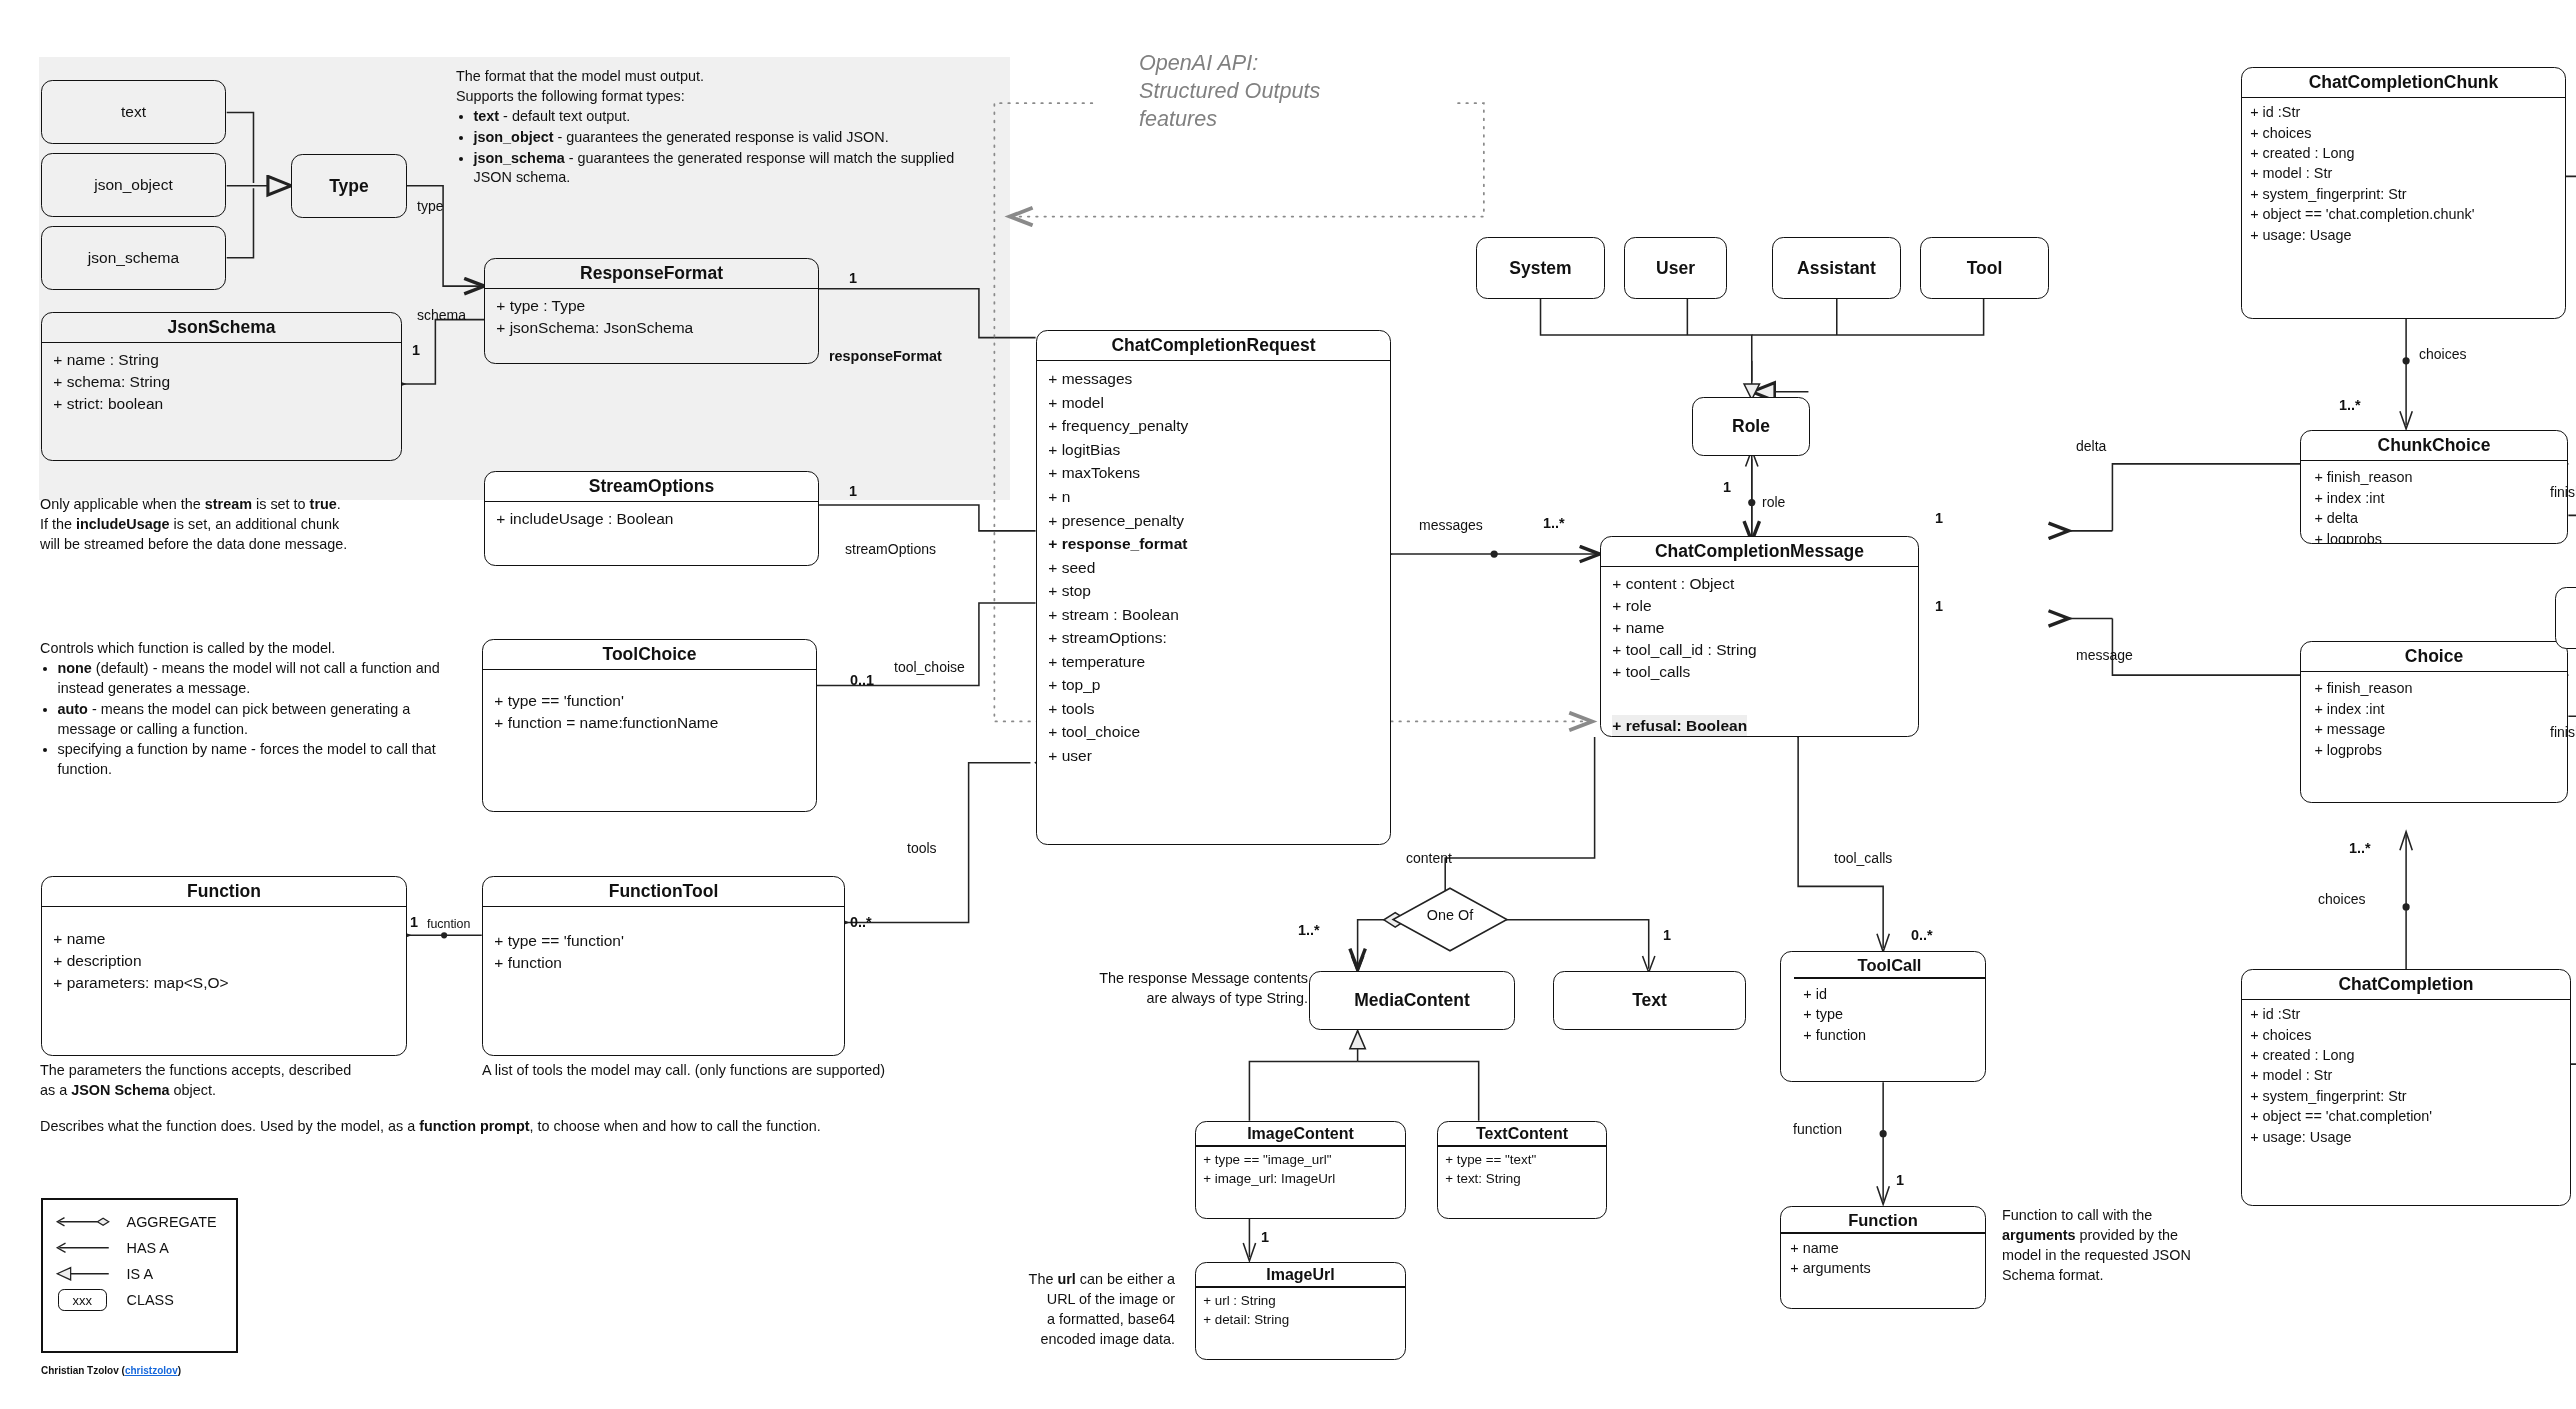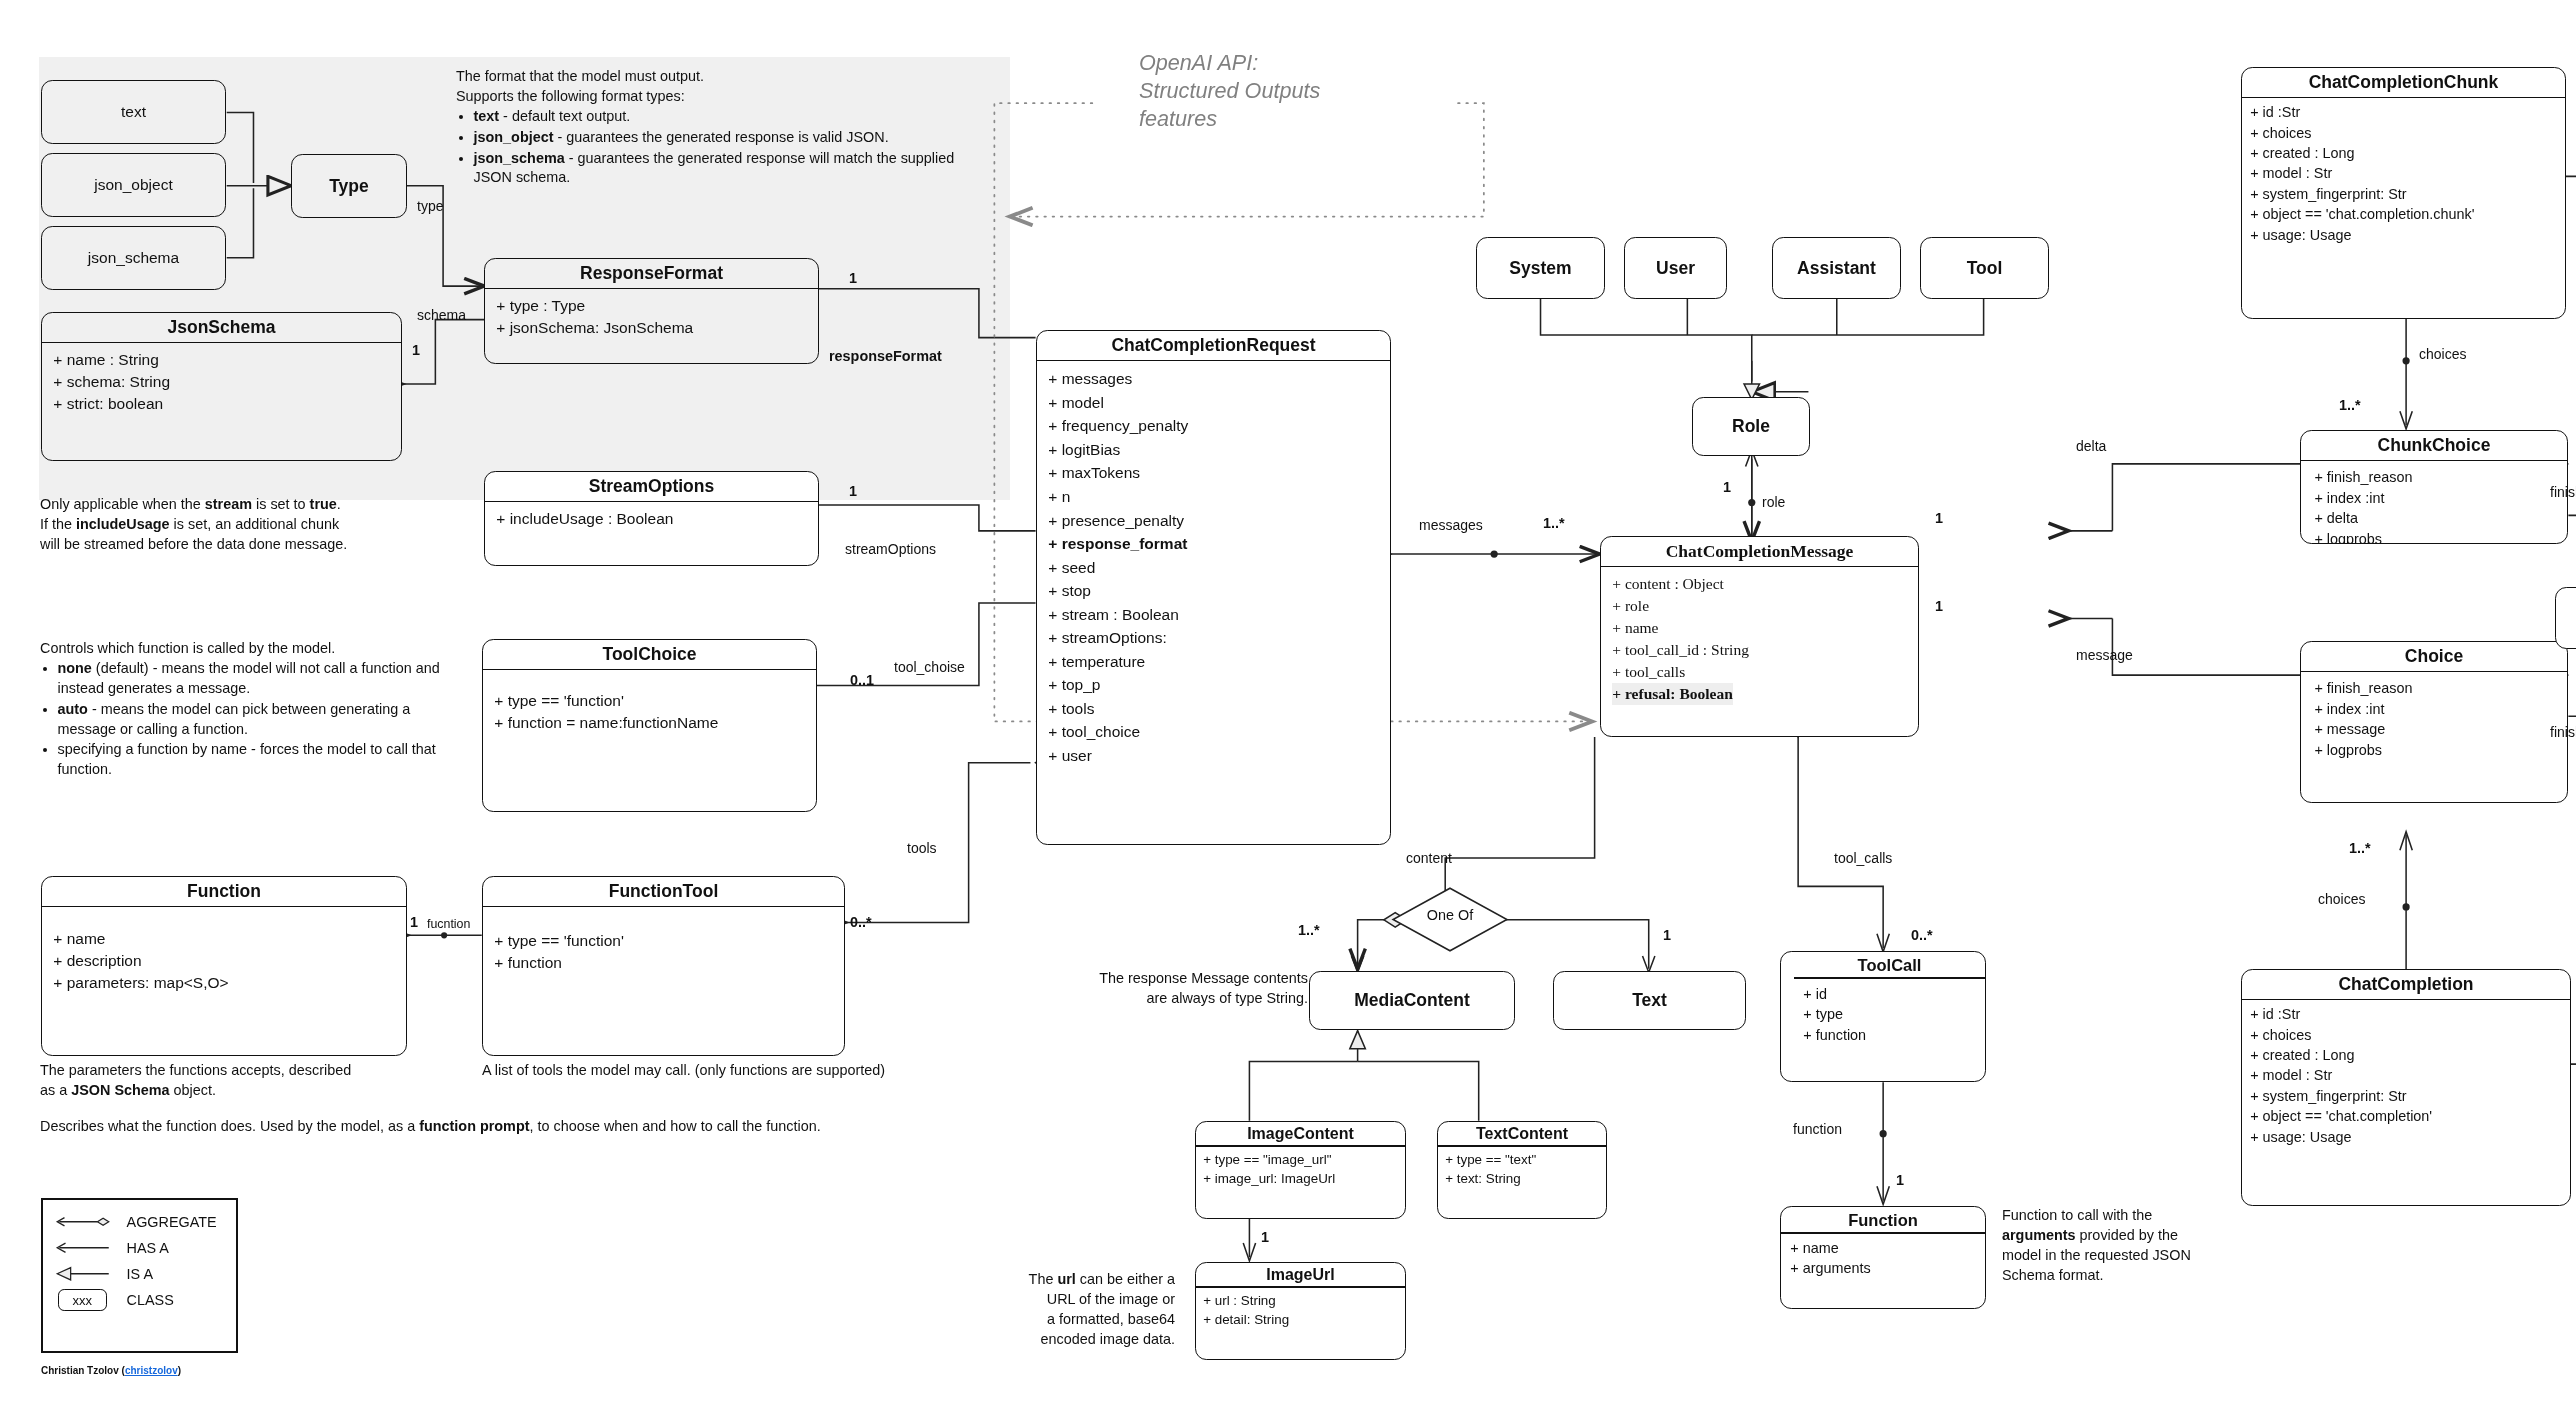--- a/index.html
+++ b/index.html
@@ -40,21 +40,21 @@
   .legend{position:absolute;border:2.1px solid #111;background:#fff;box-sizing:border-box;}
   .legend .row{display:flex;align-items:center;height:23px;margin:3.1px 0;}
   .legend .sym{width:62px;display:flex;justify-content:center;}
   .legend .txt{font-size:14.4px;margin-left:13.4px;}
   .legend .xxxbox{border:1.5px solid #111;border-radius:6.2px;width:47px;height:20.6px;display:flex;
       align-items:center;justify-content:center;font-size:13px;}
   .credit{position:absolute;font-size:10px;font-weight:bold;}
   .credit a{color:#1668dc;}
 
   svg.wires{position:absolute;left:0;top:0;width:3012px;height:1410px;pointer-events:none;}
-  .hl{background:#eeeeee;}
+  .hl{background:#eeeeee;margin-top:32px;}
 </style>
 </head>
 <body>
 
 <div id="canvas">
 
   <div class="shade" style="left:39px;top:57px;width:971px;height:443px;"></div>
 
   <svg class="wires" viewBox="0 0 5846 2736">
     <defs>
@@ -291,21 +291,21 @@
     <span>Assistant</span>
     </div>
   <div class="enum b" style="left:1920px;top:237px;width:129px;height:62px;">
     <span>Tool</span>
     </div>
 
   <div class="enum b" style="left:1692px;top:397px;width:118px;height:59px;">
     <span>Role</span>
     </div>
 
-  <div class="cls" style="left:1600px;top:536px;width:319px;height:201px;font-family:Liberation Serif, serif;">
+  <div class="cls" style="left:1600px;top:536px;width:319px;height:201px;">
     <div class="hdr">ChatCompletionMessage</div>
     <div class="sep"></div>
     <div class="body">
       <div>+ content : Object</div>
       <div>+ role</div>
       <div>+ name</div>
       <div>+ tool_call_id : String</div>
       <div>+ tool_calls</div>
       <div class="hl" style="font-weight:bold;display:inline-block;">+ refusal: Boolean</div>
     </div>

